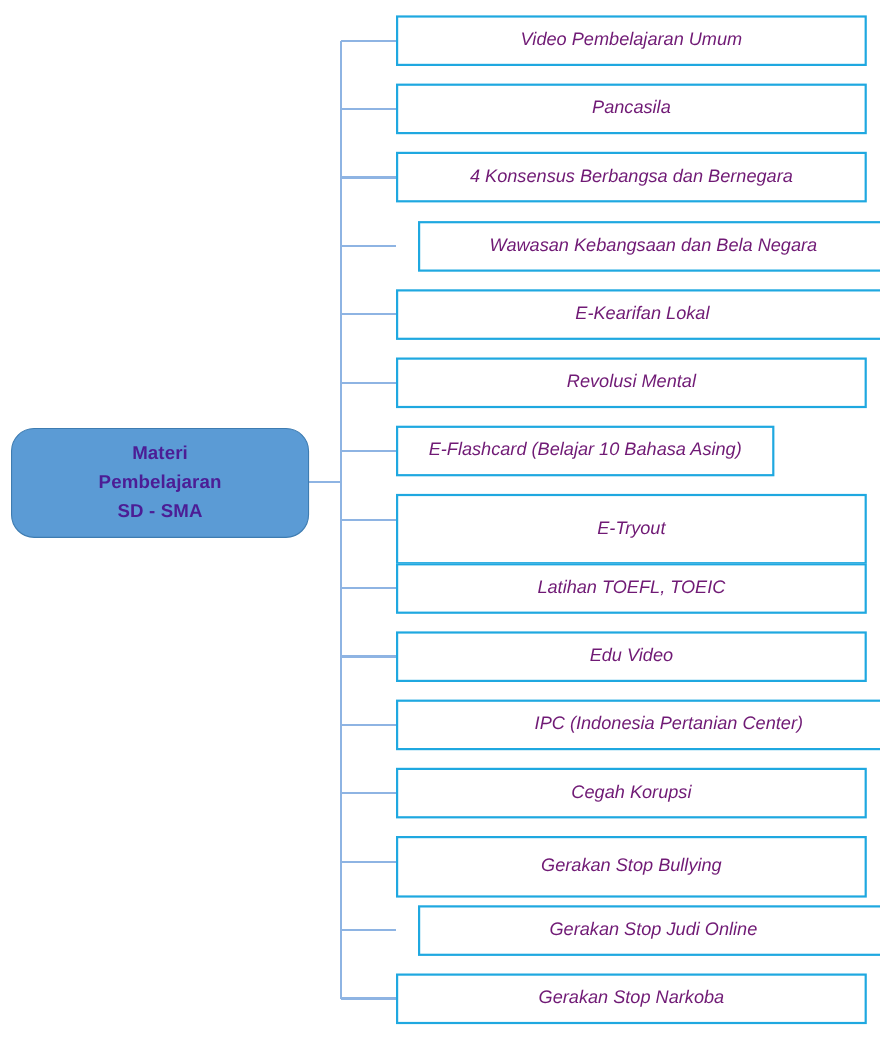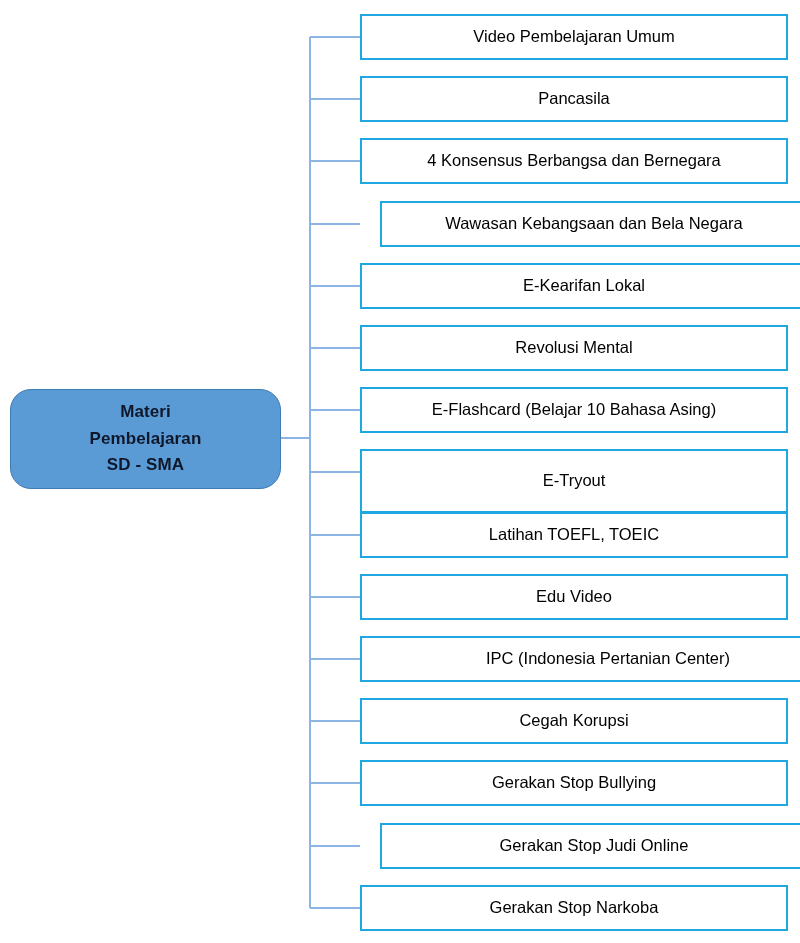--- a/index.html
+++ b/index.html
@@ -36,45 +36,46 @@
     height: 100px;
     background: #5B9BD5;
     border: 1px solid #3E7CB1;
     border-radius: 21px;
     display: flex;
     align-items: center;
     justify-content: center;
     text-align: center;
   }
   .root-label {
-    color: #0f172a;
+    color: #4c1d95;
     font-weight: bold;
     font-size: 17px;
     line-height: 1.58;
     letter-spacing: 0.1px;
     white-space: pre-line;
   }
   .leaf-node {
     position: absolute;
     box-sizing: border-box;
     left: 360px;
     width: 428px;
     height: 46px;
     background: #ffffff;
     border: 2.5px solid #1FA8E0;
     display: flex;
     align-items: center;
     justify-content: center;
     text-align: center;
   }
   .leaf-label {
-    color: #000000;
+    color: #701a75;
     font-size: 16.5px;
     line-height: 1.2;
     padding: 0 8px;
+    font-style: italic;
   }
 </style>
 </head>
 <body>
 
 <div id="diagram-canvas">
 
   <svg id="connector-layer" viewBox="0 0 800 943" xmlns="http://www.w3.org/2000/svg">
       <line x1="310" y1="37" x2="310" y2="907.8000000000001" stroke="#8EB4E3" stroke-width="2" shape-rendering="crispEdges"></line>
       <line x1="281" y1="438" x2="310" y2="438" stroke="#8EB4E3" stroke-width="2" shape-rendering="crispEdges"></line>
@@ -113,39 +114,39 @@
       </div>
       <div class="leaf-node" style="top: 200.6px; left: 360px; width: 428px; height: 46px; margin-left: 20px;">
         <span class="leaf-label">Wawasan Kebangsaan dan Bela Negara</span>
       </div>
       <div class="leaf-node" style="top: 262.8px; left: 360px; width: 448px; height: 46px;">
         <span class="leaf-label">E-Kearifan Lokal</span>
       </div>
       <div class="leaf-node" style="top: 325px; left: 360px; width: 428px; height: 46px;">
         <span class="leaf-label">Revolusi Mental</span>
       </div>
-      <div class="leaf-node" style="top: 387.2px; left: 360px; width: 428px; height: 46px;">
+      <div class="leaf-node" style="top: 387.2px; left: 360px; width: 344px; height: 46px;">
         <span class="leaf-label">E-Flashcard (Belajar 10 Bahasa Asing)</span>
       </div>
       <div class="leaf-node" style="top: 449.4px; left: 360px; width: 428px; height: 64px;">
         <span class="leaf-label">E-Tryout</span>
       </div>
       <div class="leaf-node" style="top: 511.6px; left: 360px; width: 428px; height: 46px;">
         <span class="leaf-label">Latihan TOEFL, TOEIC</span>
       </div>
       <div class="leaf-node" style="top: 573.8px; left: 360px; width: 428px; height: 46px;">
         <span class="leaf-label">Edu Video</span>
       </div>
       <div class="leaf-node" style="top: 636px; left: 360px; width: 496px; height: 46px;">
         <span class="leaf-label">IPC (Indonesia Pertanian Center)</span>
       </div>
       <div class="leaf-node" style="top: 698.2px; left: 360px; width: 428px; height: 46px;">
         <span class="leaf-label">Cegah Korupsi</span>
       </div>
-      <div class="leaf-node" style="top: 760.4px; left: 360px; width: 428px; height: 46px; align-items: center;">
+      <div class="leaf-node" style="top: 760.4px; left: 360px; width: 428px; height: 56px; align-items: center;">
         <span class="leaf-label">Gerakan Stop Bullying</span>
       </div>
       <div class="leaf-node" style="top: 822.6px; left: 380px; width: 428px; height: 46px;">
         <span class="leaf-label">Gerakan Stop Judi Online</span>
       </div>
       <div class="leaf-node" style="top: 884.8px; left: 360px; width: 428px; height: 46px;">
         <span class="leaf-label">Gerakan Stop Narkoba</span>
       </div>
     </div>
 

